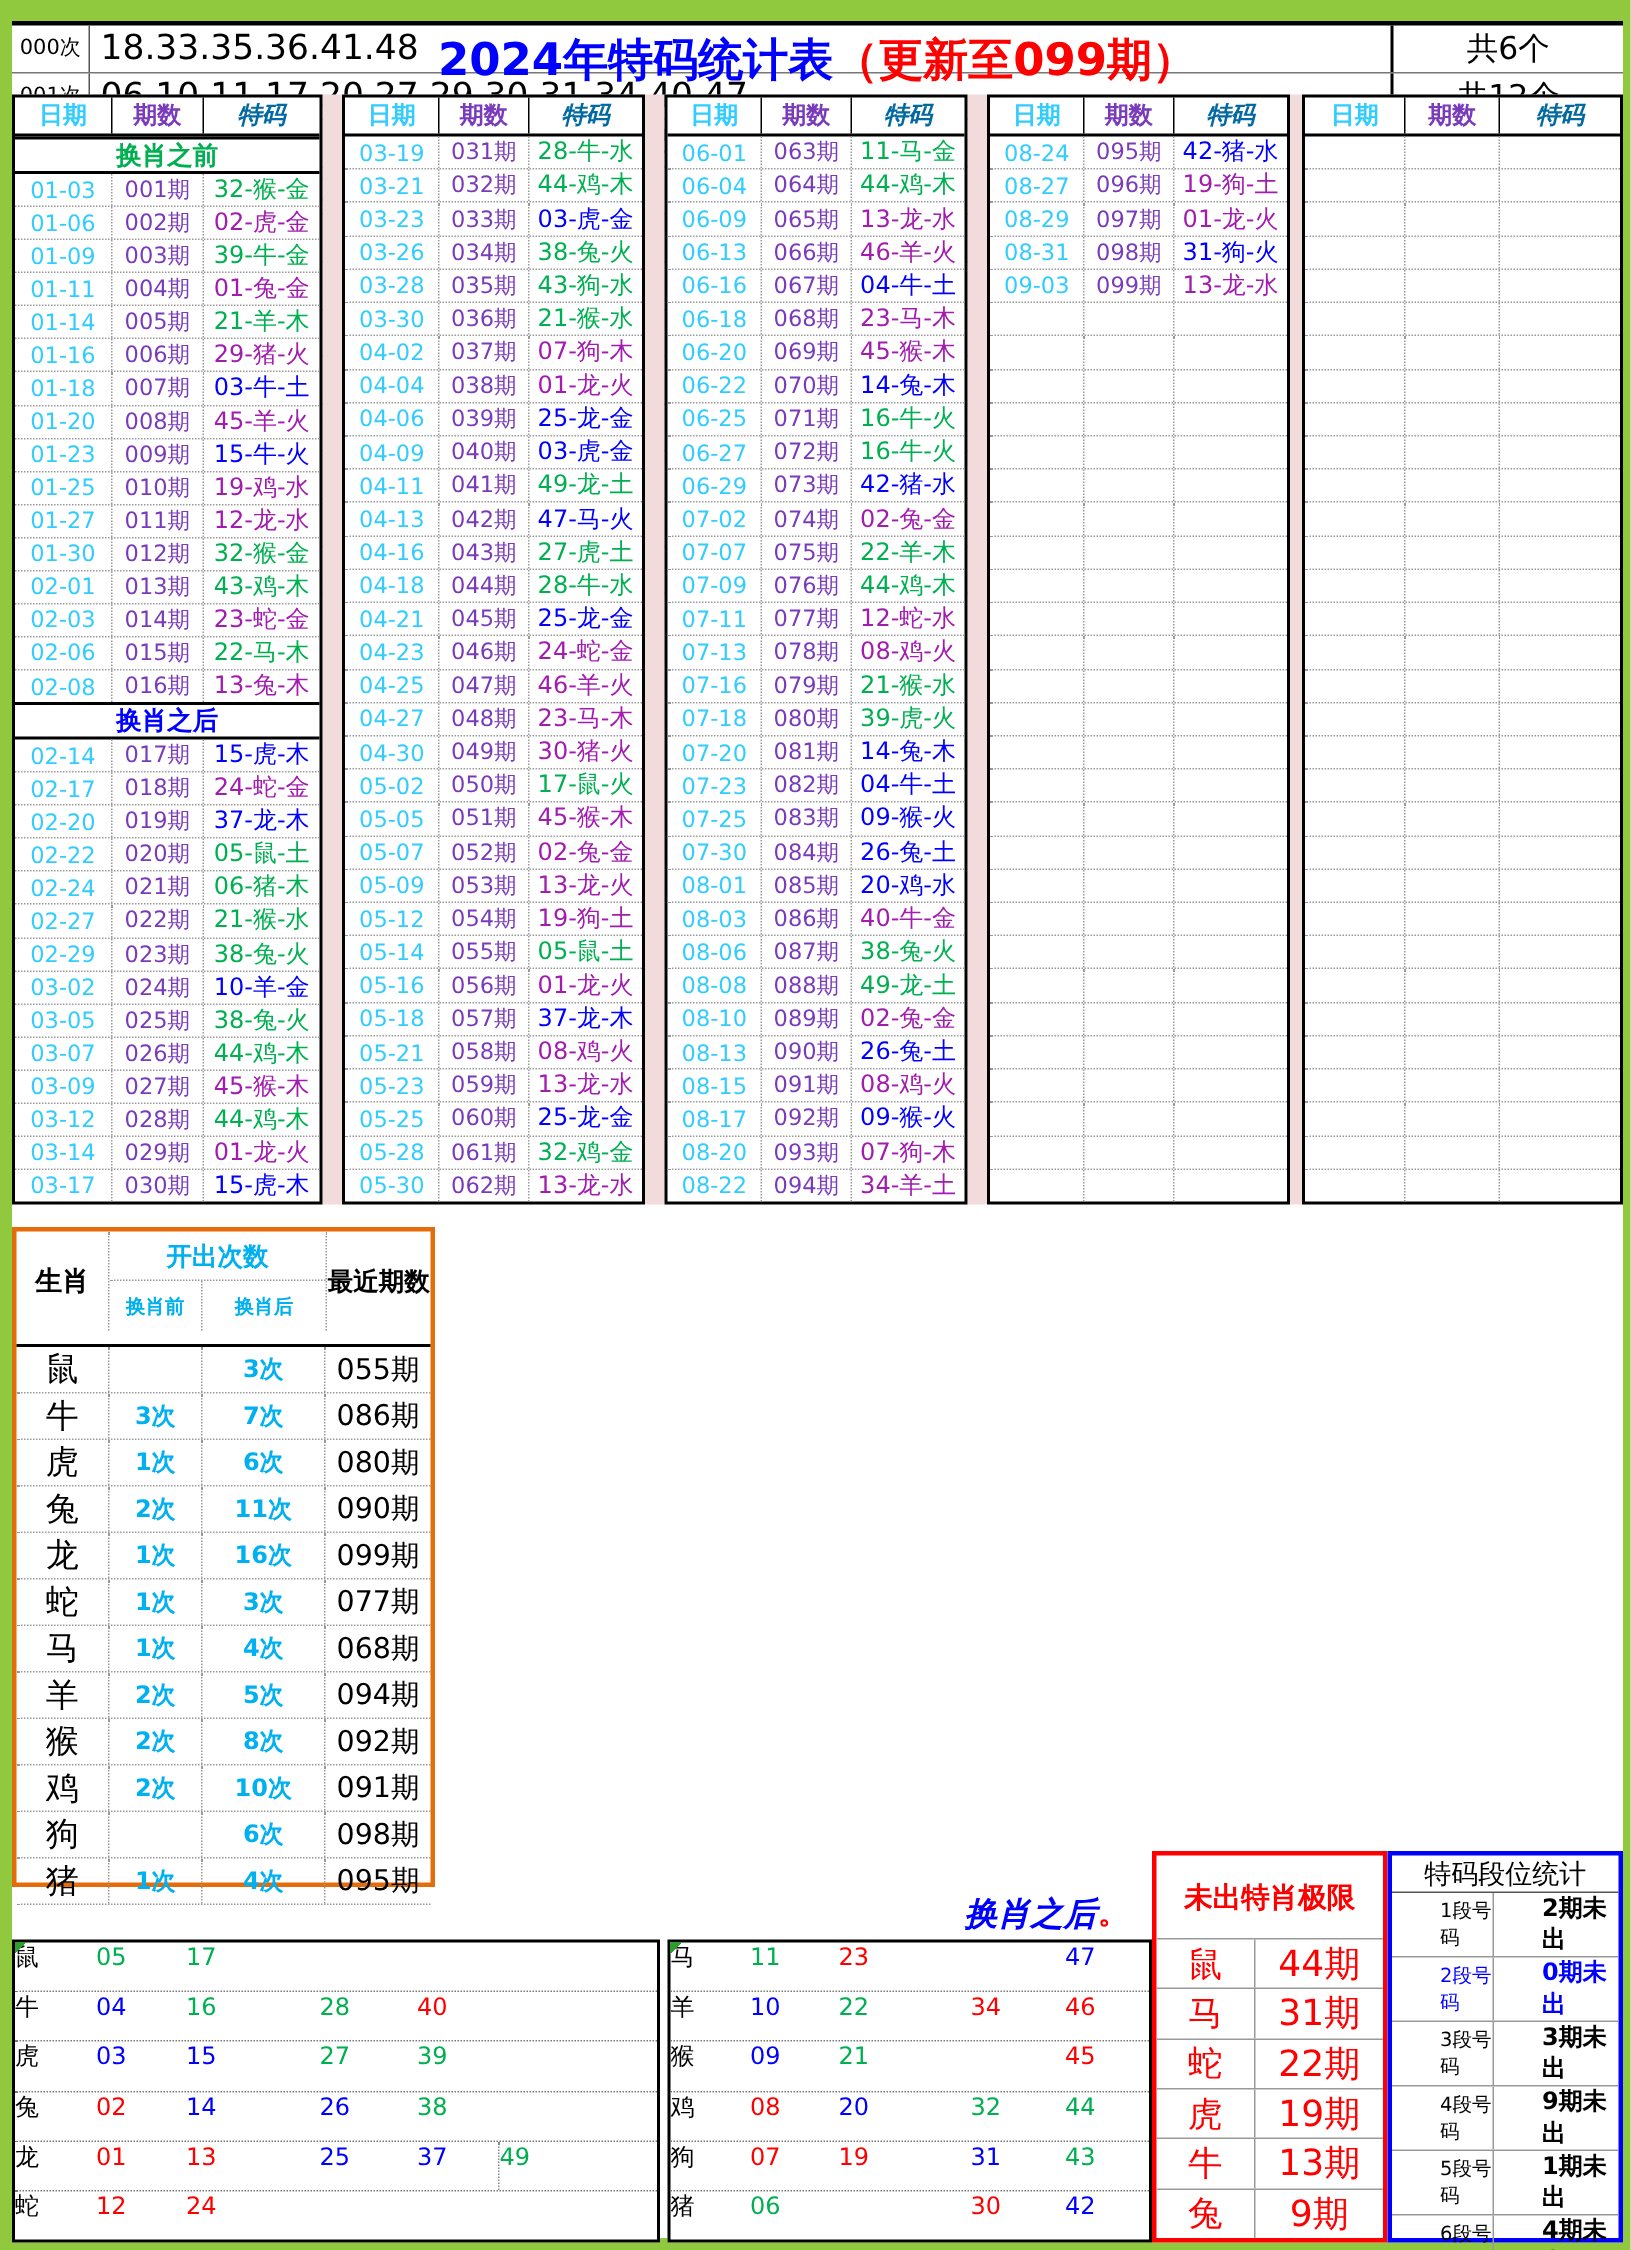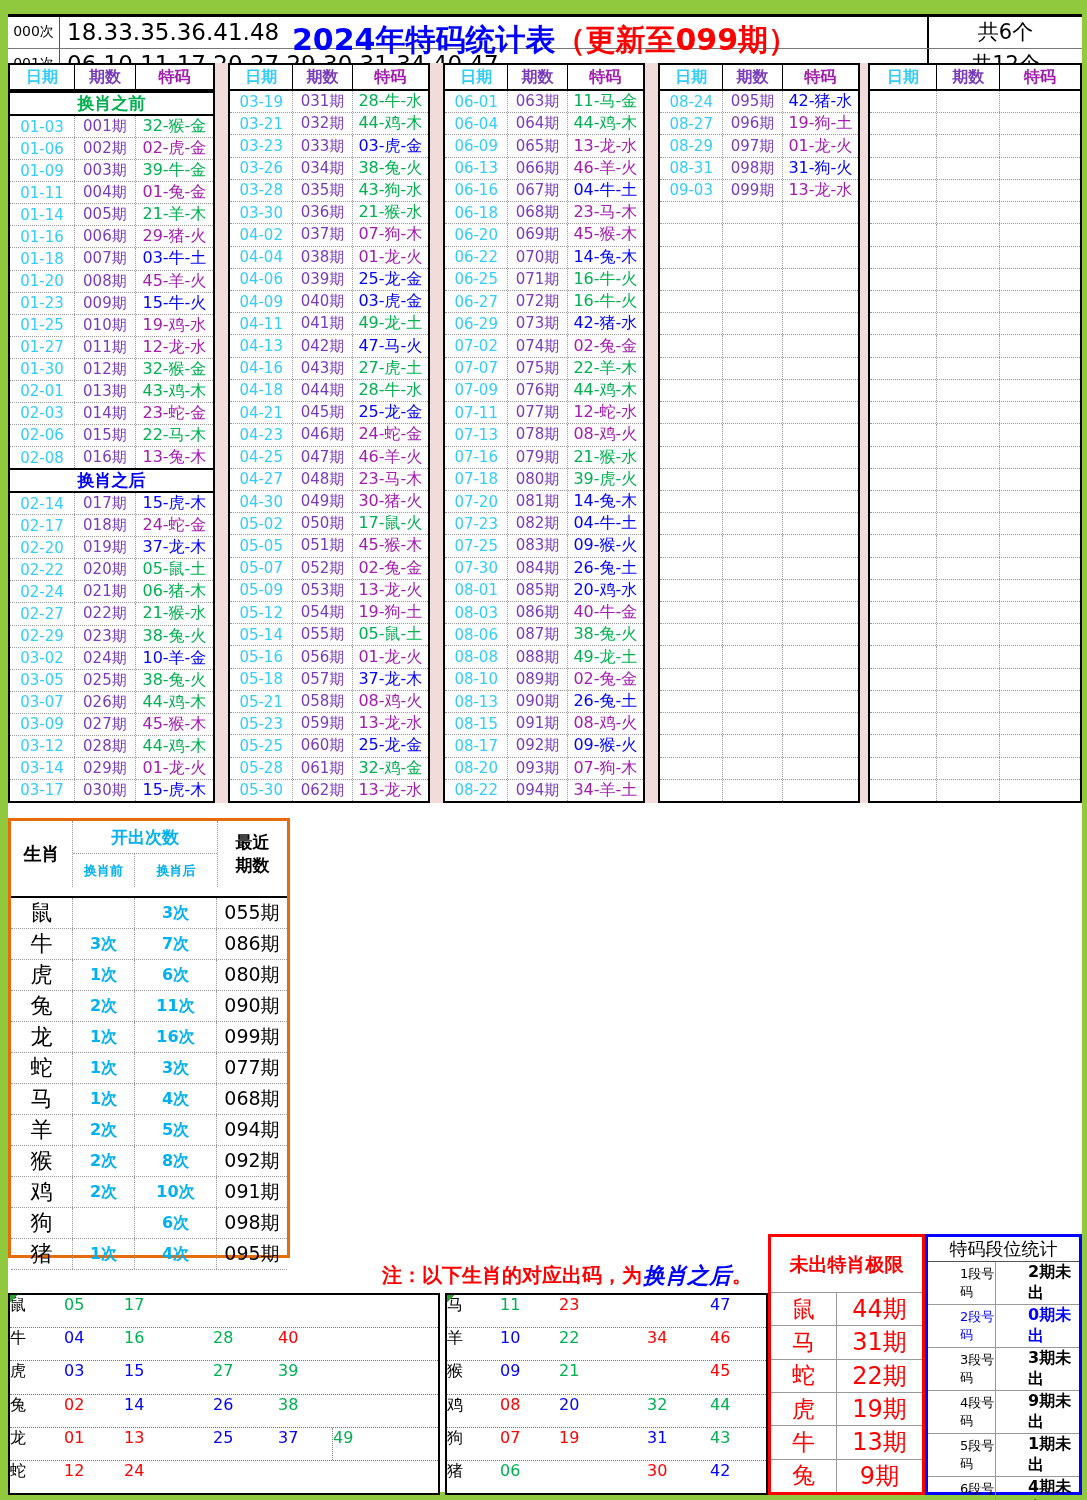--- a/index.html
+++ b/index.html
@@ -25,21 +25,21 @@
   .t5 { left:860px; width:214px; }
   .gap { position:absolute; top:46px; height:740px; background:#F2DCDB; }
   .g1 { left:207px; width:13px; } .g2 { left:422px; width:13px; }
   .g3 { left:637px; width:13px; } .g4 { left:852px; width:8px; }
 
   .thead { height:26px; display:flex; border-bottom:2px solid #000; }
   .thead span { display:flex; align-items:center; justify-content:center;
                 font-size:16px; font-weight:bold; height:100%; }
   .hd { width:32%; color:#33CCFF; border-right:1px solid #000; }
   .hp { width:30%; color:#7A3BBA; border-right:1px solid #000; }
-  .hc { width:38%; color:#a21caf; }
+  .hc { width:38%; color:#0369a1;font-style:italic; }
 
   .tbody { height:calc(100% - 26px); display:flex; flex-direction:column; }
   .rep { display:contents; }
   .row { flex:1 1 0; min-height:0; display:flex; border-bottom:1px dotted #999; }
   .tbody > .rep > .row:last-child { border-bottom:none; }
   .row span { display:flex; align-items:center; justify-content:center; height:100%; white-space:nowrap; }
   .cd { width:32%; font-size:15px; color:#33CCFF; border-right:1px dotted #999; }
   .cp { width:30%; font-size:15px; color:#7A3BBA; border-right:1px dotted #999; }
   .cc { width:38%; font-size:16px; }
   .cc[data-w="g"] { color:#00B050; } .cc[data-w="r"] { color:#a21caf; } .cc[data-w="b"] { color:#0000FF; }
@@ -49,21 +49,21 @@
 
   
   .stats { position:absolute; left:0; top:801px; width:282px; height:440px;
            border:3px solid #E46C0A; background:#fff; }
   .s-head { position:relative; height:77px; border-bottom:2px solid #000; }
   .s-head div { position:absolute; display:flex; align-items:center; justify-content:center; font-weight:bold; }
   .sh-z      { left:0;   top:0;    width:62px;  height:66px; font-size:18px; border-right:1px dotted #999; }
   .sh-count  { left:62px;top:0;    width:144px; height:33px; font-size:17px; color:#00B0F0; border-bottom:1px dotted #999; }
   .sh-before { left:62px;top:33px; width:62px;  height:33px; font-size:13px; color:#00B0F0; border-right:1px dotted #999; }
   .sh-after  { left:124px;top:33px;width:82px;  height:33px; font-size:13px; color:#00B0F0; }
-  .sh-recent { left:206px;top:0;   width:70px;  height:66px; font-size:17px; flex-direction:column; border-left:1px dotted #999; }
+  .sh-recent { left:206px;top:0;   width:70px;  height:66px; font-size:17px; flex-direction:row; border-left:1px dotted #999; }
   .s-body { height:366px; display:flex; flex-direction:column; }
   .s-row { flex:1 1 0; display:flex; border-bottom:1px dotted #999; }
   .s-row span { display:flex; align-items:center; justify-content:center; height:100%; }
   .sz { width:62px; font-size:22px; border-right:1px dotted #999; }
   .sb { width:62px; font-size:16px; font-weight:bold; color:#00B0F0; border-right:1px dotted #999; }
   .sa { width:82px; font-size:16px; font-weight:bold; color:#00B0F0; border-right:1px dotted #999; }
   .sr { width:70px; font-size:19px; }
 
   
   .freq { position:absolute; left:282px; top:801px; width:792px; height:416px;
@@ -975,21 +975,20 @@
       <span class="f-label">011次</span>
       <span class="f-nums"></span>
       <span class="f-total"></span>
     </div><div class="f-row">
       <span class="f-label">012次</span>
       <span class="f-nums"></span>
       <span class="f-total"></span>
     </div></div>
 
   <div class="note">
-    <span>注：以下生肖的对应出码，为</span>
     <span class="em">换肖之后</span>
     <span>。</span>
   </div>
 
   <div class="btable bl rep">
 
   <div class="b-row">
       <div class="rep">
         
       <span class="bn">鼠</span><span class="bc1 g tri">05</span><span class="bc2 g tri">17</span><span class="bc3"></span><span class="bc4"></span></div>

